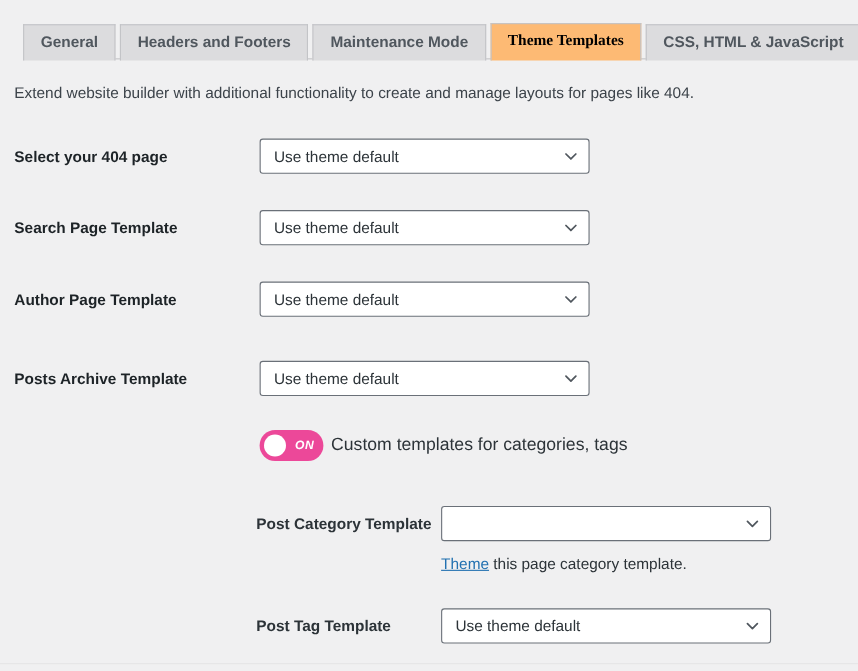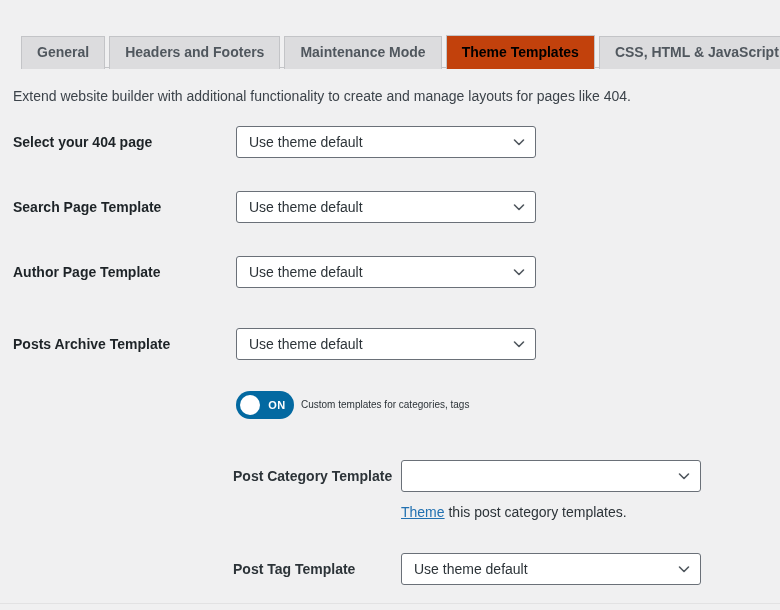--- a/index.html
+++ b/index.html
@@ -14,21 +14,21 @@
     font-size: 14px;
     color: #2c3338;
     overflow: hidden;
     position: relative;
   }
 
   
   .tabs-wrap {
     position: absolute;
     left: 0;
-    top: 16px;
+    top: 2px;
     width: 624px;
     height: 52px;
     box-sizing: border-box;
   }
   .tabs-rule {
     position: absolute;
     left: 21px;
     right: 13px;
     top: 51px;
     height: 1px;
@@ -53,36 +53,36 @@
     color: #50575e;
     font-size: 14px;
     font-weight: bold;
     white-space: nowrap;
     position: relative;
     z-index: 1;
     cursor: pointer;
     user-select: none;
   }
   .tab.active {
-    background: #c2410c;
+    background: #fdba74;
     color: #000000;
     z-index: 3;
     height: 34px;
     line-height: 32px;
+    font-family: Liberation Serif, serif;
   }
 
   
   .description {
     position: absolute;
     left: 13px;
     top: 74px;
     font-size: 14px;
     color: #3c434a;
     line-height: 1.5;
-    margin-top: 12px;
   }
 
   
   .form-row {
     position: absolute;
     left: 0;
     width: 712px;
     height: 32px;
   }
   .row-label {
@@ -142,23 +142,24 @@
     width: 780px;
     height: 28px;
   }
   .toggle {
     position: absolute;
     left: 236px;
     top: 0;
     width: 58px;
     height: 28px;
     border-radius: 14px;
-    background: #0369a1;
+    background: #ec4899;
     cursor: pointer;
     user-select: none;
+    font-style: italic;
   }
   .toggle .knob {
     position: absolute;
     left: 4px;
     top: 4px;
     width: 20px;
     height: 20px;
     border-radius: 50%;
     background: #ffffff;
   }
@@ -174,21 +175,21 @@
     font-size: 11px;
     font-weight: bold;
     letter-spacing: 0.5px;
   }
   .toggle-label {
     position: absolute;
     left: 301px;
     top: 0;
     height: 28px;
     line-height: 28px;
-    font-size: 10px;
+    font-size: 16px;
     color: #2c3338;
     white-space: nowrap;
   }
 
   
   .help-text {
     position: absolute;
     left: 401px;
     font-size: 14px;
     color: #2c3338;
@@ -305,21 +306,21 @@
   <div class="select" style="left:401px; top:0; width:300px;">
     <div class="chev">
       <svg width="14" height="14" viewBox="0 0 14 14" aria-hidden="true">
         <path d="M2.5 5 L7 9.5 L11.5 5" fill="none" stroke="#50575e" stroke-width="1.6" stroke-linecap="round" stroke-linejoin="round"></path>
       </svg>
     </div>
   </div>
 </div>
 
 <div class="help-text" style="top:504px;">
-  <a>Theme</a><span> this post category templates.</span>
+  <a>Theme</a><span> this page category template.</span>
 </div>
 
 <div class="form-row" style="top:553px;">
   <div class="row-label indent" style="left:233px;">Post Tag Template</div>
   <div class="select" style="left:401px; top:0; width:300px;">
     <div class="sel-text">Use theme default</div>
     <div class="chev">
       <svg width="14" height="14" viewBox="0 0 14 14" aria-hidden="true">
         <path d="M2.5 5 L7 9.5 L11.5 5" fill="none" stroke="#50575e" stroke-width="1.6" stroke-linecap="round" stroke-linejoin="round"></path>
       </svg>

